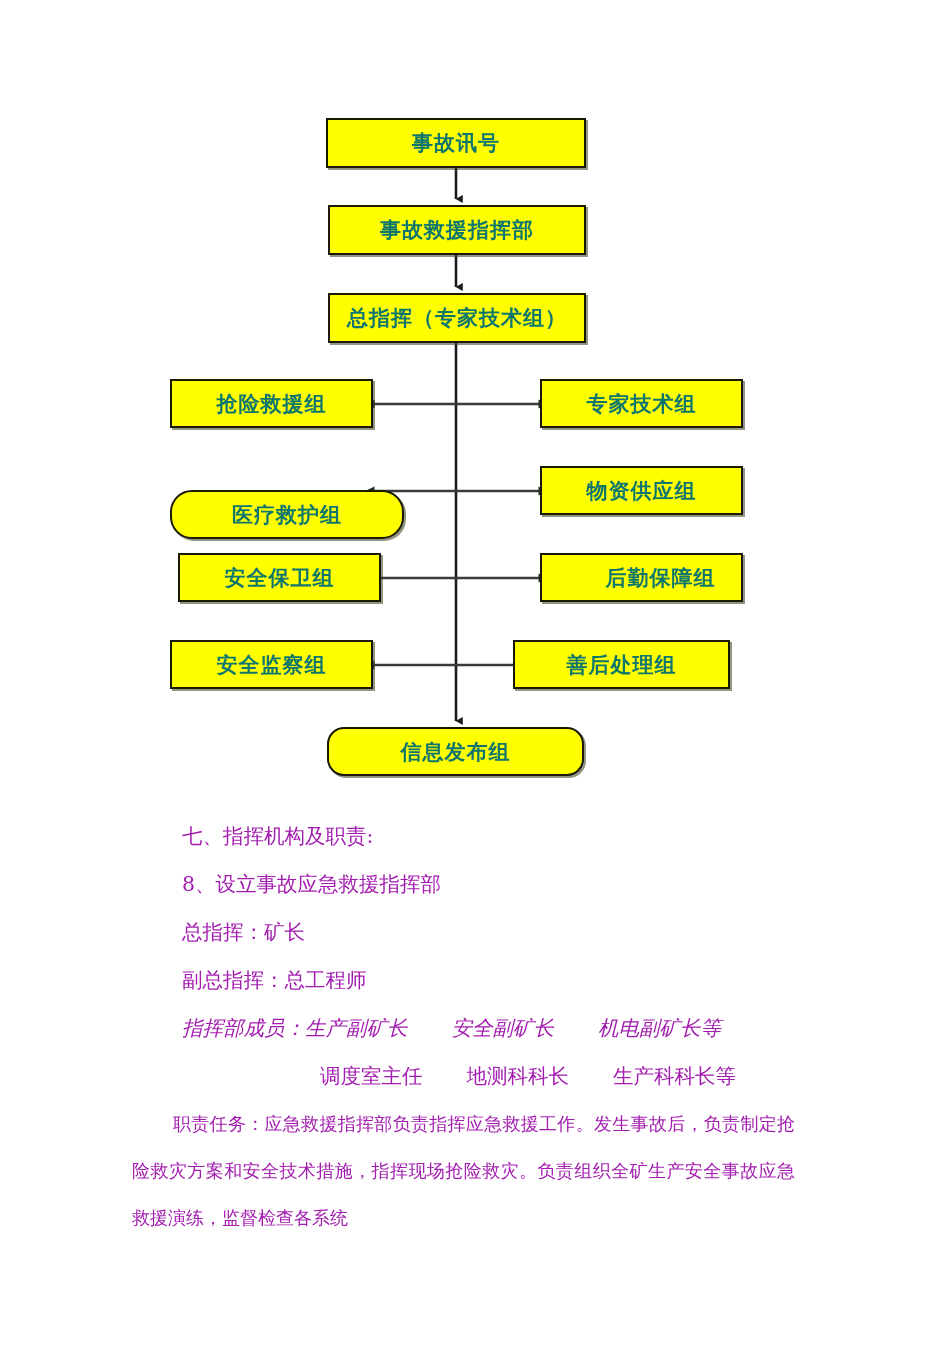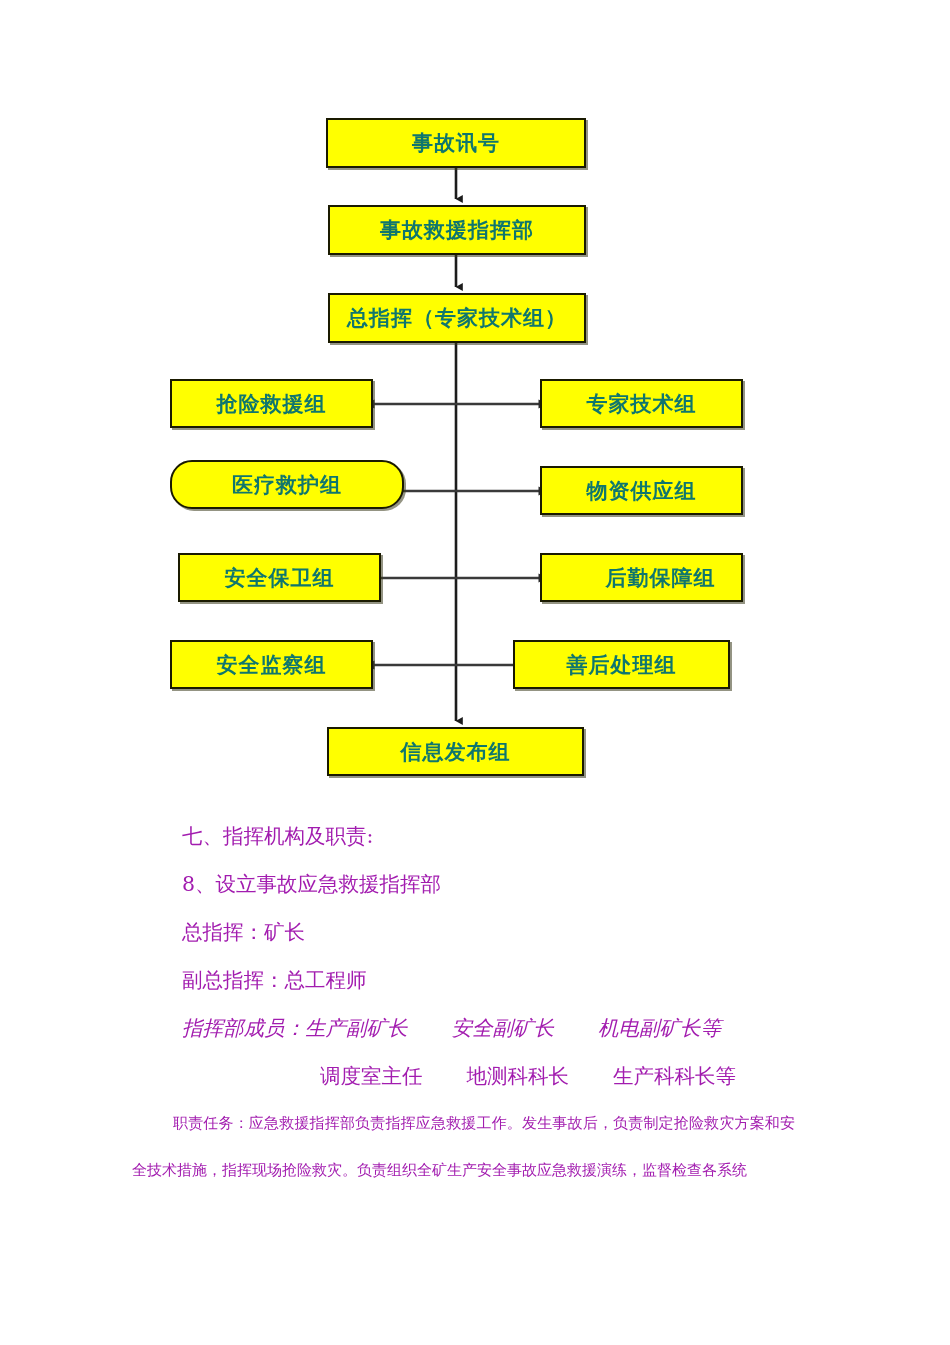--- a/index.html
+++ b/index.html
@@ -46,25 +46,25 @@
     letter-spacing: 1px;
     color: #0f766e;
     white-space: nowrap;
     box-shadow: 2px 2px 0 rgba(60,60,30,0.55);
   }
 
   
   .node-c1 { left: 326px; top: 118px;  width: 260px; height: 50px; }
   .node-c2 { left: 328px; top: 205px;  width: 258px; height: 50px; }
   .node-c3 { left: 328px; top: 293px;  width: 258px; height: 50px; }
-  .node-c4 { left: 327px; top: 727px;  width: 257px; height: 49px; }
+  .node-c4 { left: 327px; top: 727px;  width: 257px; height: 49px; border-radius: 17px; }
 
   
   .node-l1 { left: 170px; top: 379px; width: 203px; height: 49px; }
-  .node-l2 { left: 170px; top: 460px; width: 234px; height: 49px; border-radius: 22px; }
+  .node-l2 { left: 170px; top: 490px; width: 234px; height: 49px; border-radius: 22px; }
   .node-l3 { left: 170px; top: 553px; width: 203px; height: 49px; margin-left: 8px; }
   .node-l4 { left: 170px; top: 640px; width: 203px; height: 49px; }
 
   
   .node-r1 { left: 540px; top: 379px; width: 203px; height: 49px; }
   .node-r2 { left: 540px; top: 466px; width: 203px; height: 49px; }
   .node-r3 { left: 540px; top: 553px; width: 203px; height: 49px; padding-left: 38px; }
   .node-r4 { left: 513px; top: 640px; width: 217px; height: 49px; }
 
   
@@ -90,21 +90,21 @@
 
   .col-gap { display: inline-block; width: 44px; }
 
   #duty-block {
     padding-left: 132px;
     padding-right: 155px;
     line-height: 47px;
     text-align: justify;
     text-indent: 41px;
     margin: 0;
-    font-size: 15px;
+    font-size: 18px;
   }
 </style>
 </head>
 <body>
 
 <div id="flowchart">
 
   <svg id="flow-svg" viewBox="0 0 950 800">
     <defs>
       <marker id="arrow-down" markerWidth="9" markerHeight="9" refX="4.5" refY="7.4" orient="auto" markerUnits="userSpaceOnUse">

